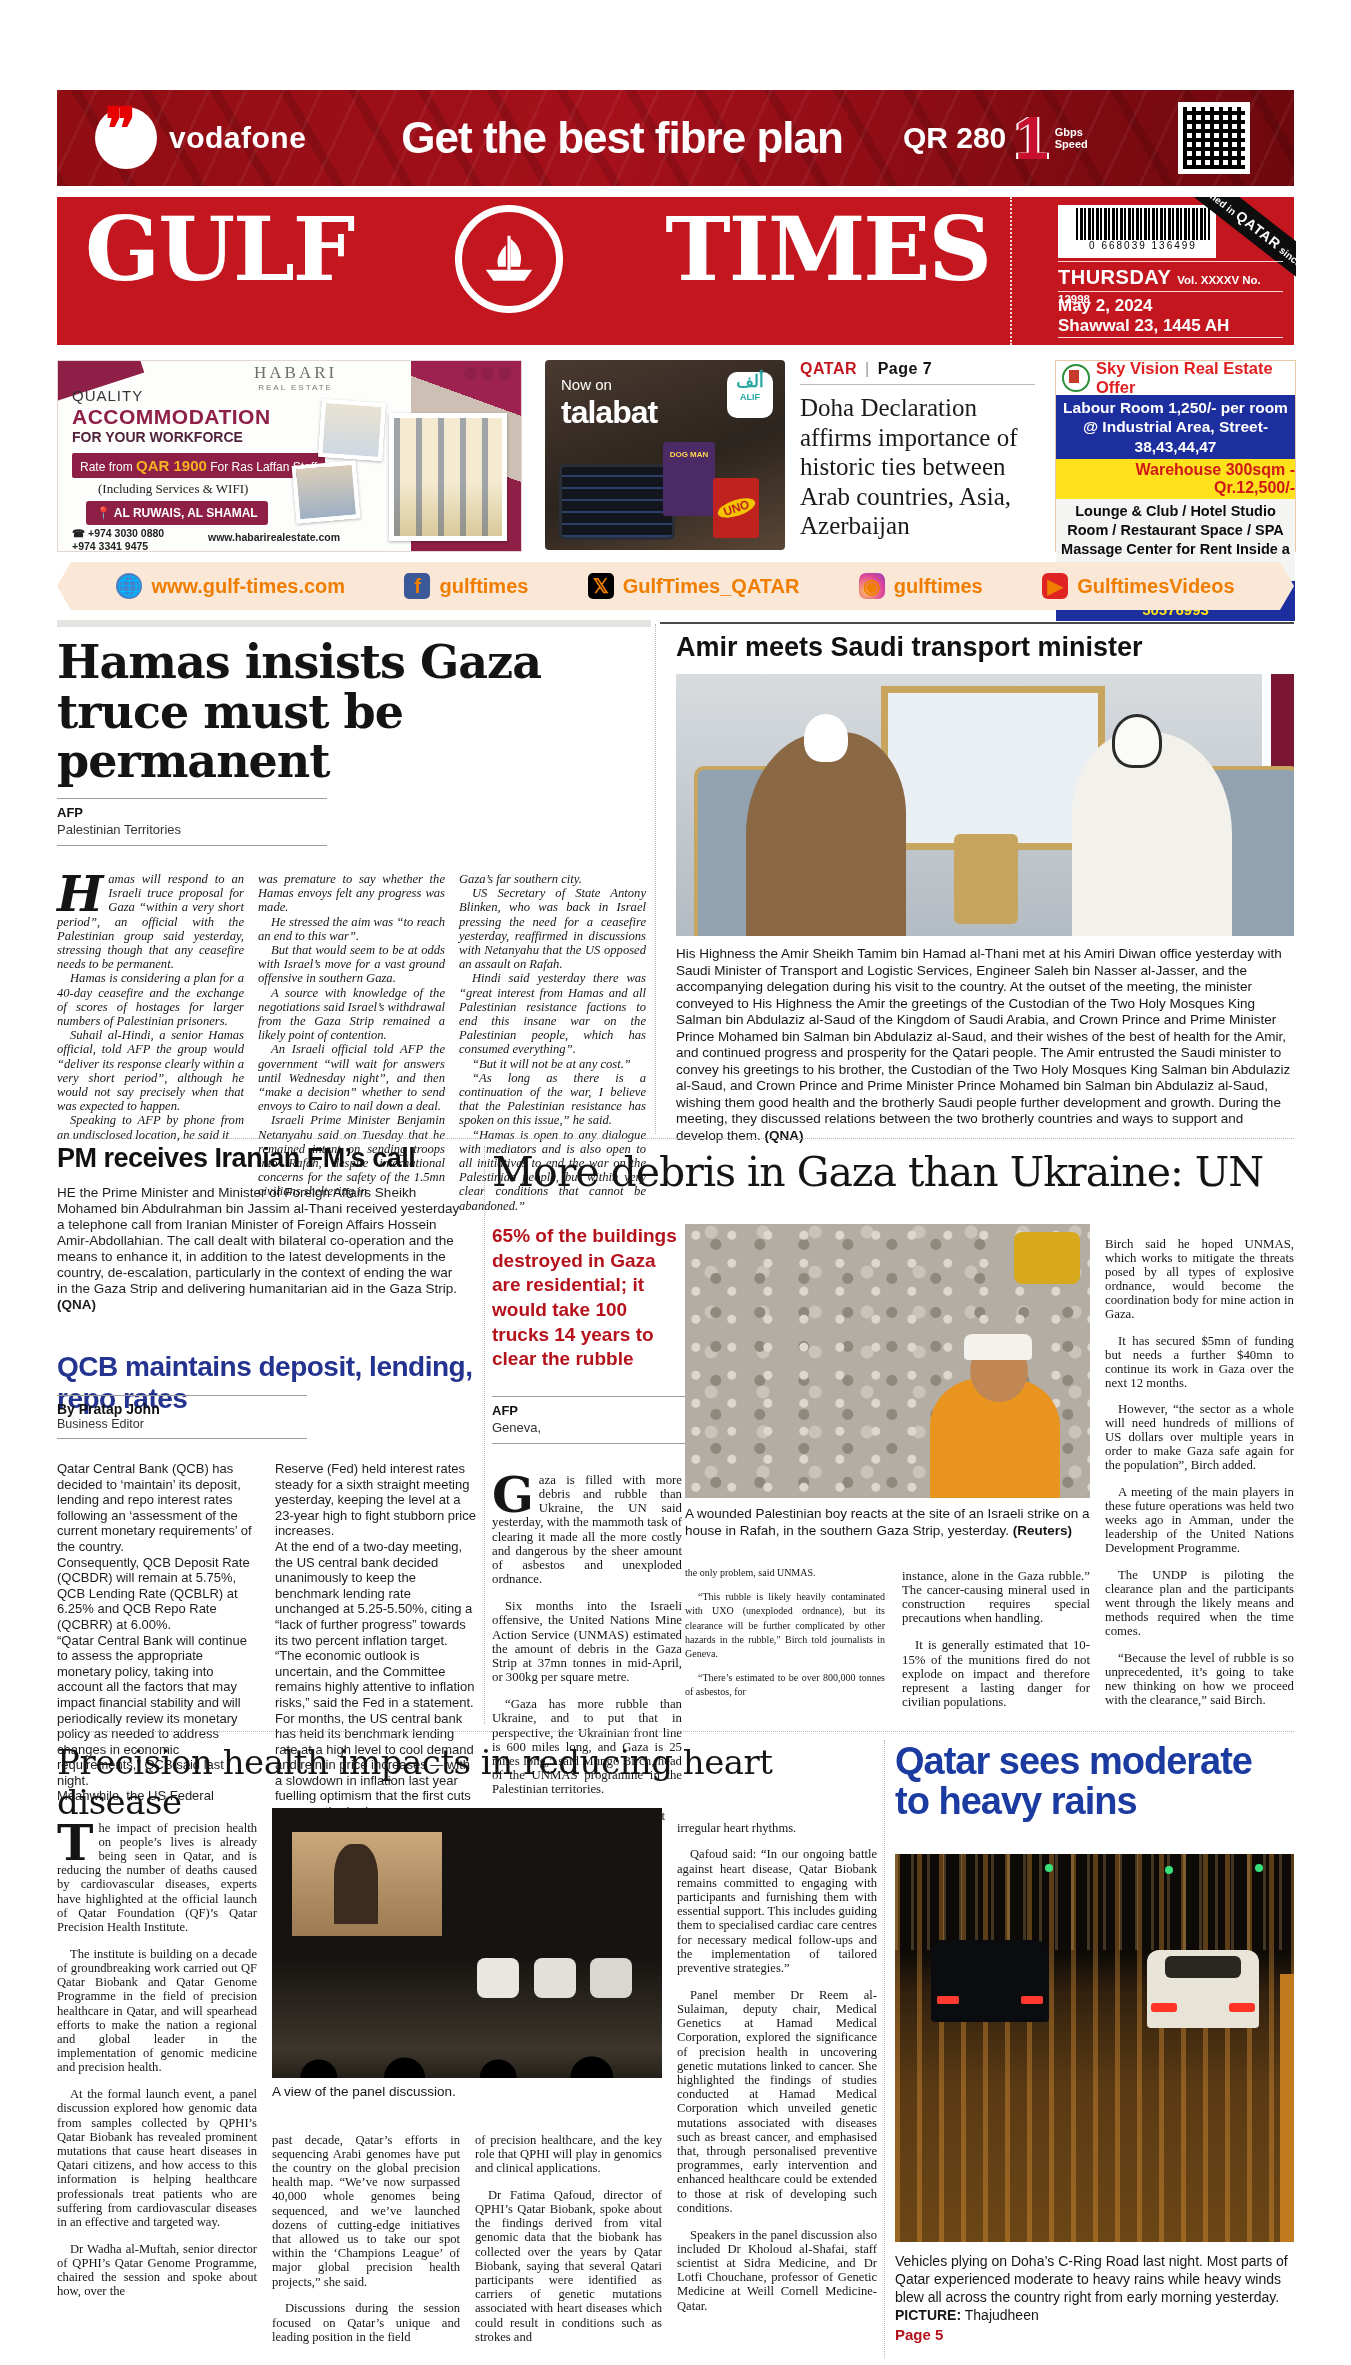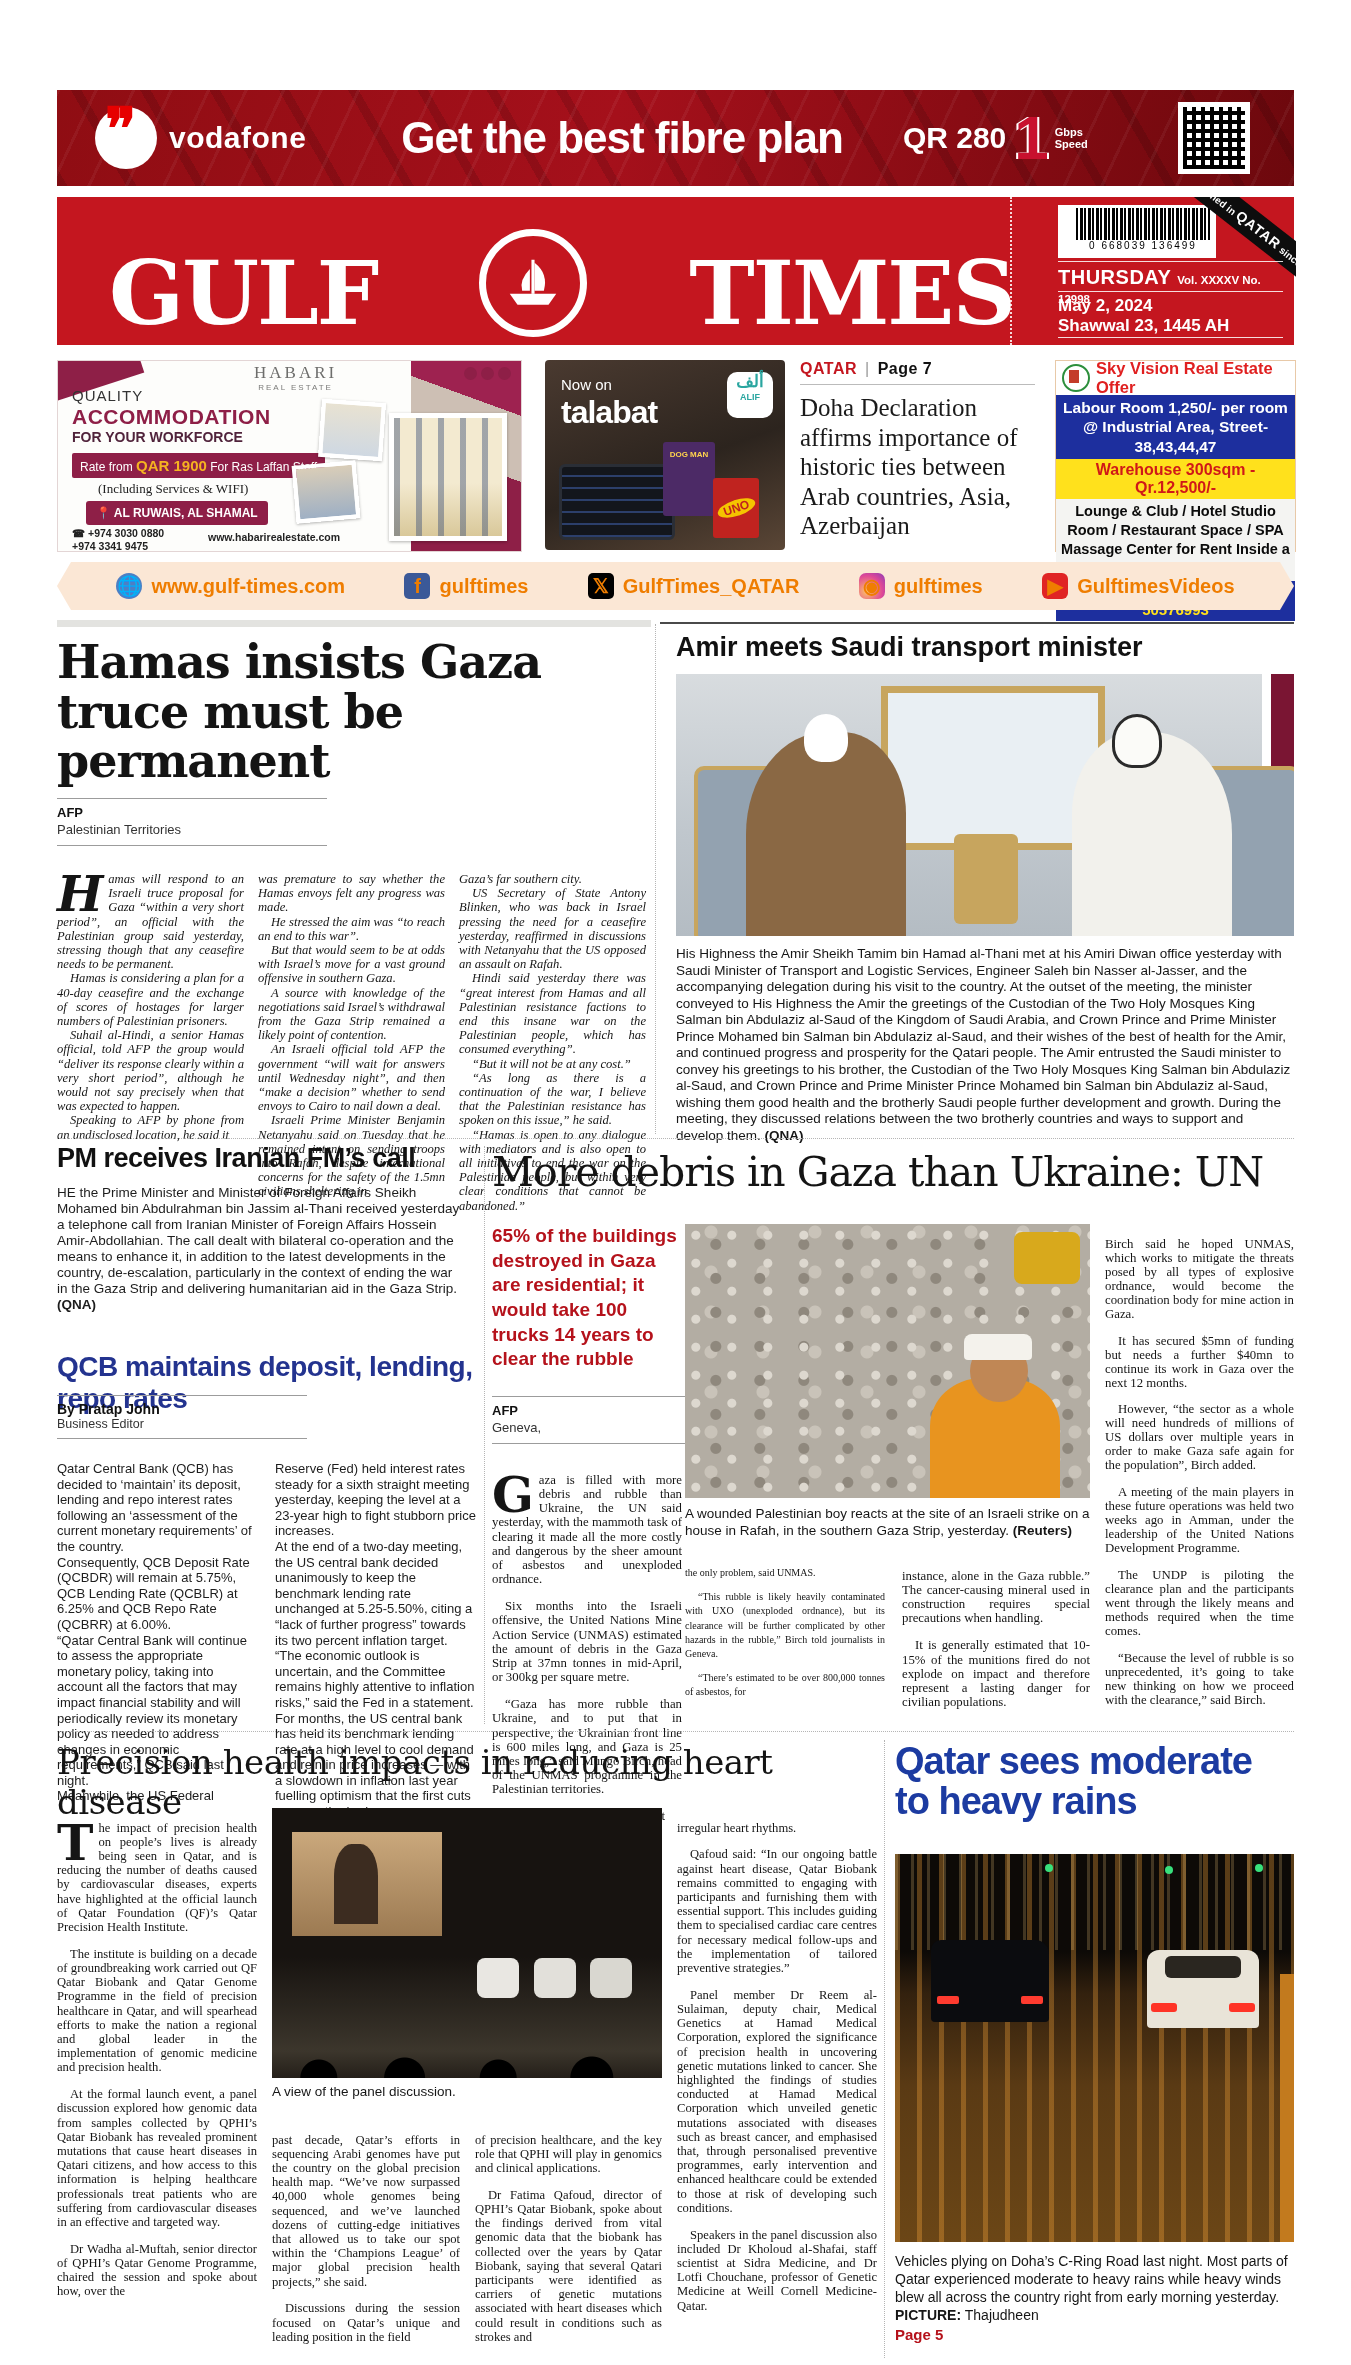--- a/index.html
+++ b/index.html
@@ -21,21 +21,21 @@
   .voda-price{color:#fff;font-size:30px;font-weight:bold;margin-left:60px;}
   .voda-one{color:#c8102e;font-size:62px;font-weight:bold;line-height:.8;margin-left:8px;text-shadow:2px 0 0 #fff,-2px 0 0 #fff;}
   .voda-unit{color:#fff;font-size:11px;font-weight:bold;line-height:1.1;margin-left:6px;}
   .voda-qr{width:62px;height:62px;background:
       repeating-linear-gradient(0deg,#000 0 4px,rgba(0,0,0,0) 4px 9px),
       repeating-linear-gradient(90deg,#000 0 4px,#fff 4px 9px);
       border:5px solid #fff;margin-left:auto;margin-right:44px;}
 
   
   .mast{left:57px;top:197px;width:1237px;height:148px;background:#c4161f;}
-  .mast-title{position:absolute;left:28px;top:8px;width:905px;height:132px;display:flex;align-items:flex-end;justify-content:space-between;margin-left:24px;}
+  .mast-title{position:absolute;left:28px;top:8px;width:905px;height:132px;display:flex;align-items:flex-start;justify-content:space-between;}
   .mast-word{color:#fff;font-family:"DejaVu Serif",serif;font-weight:bold;font-size:88px;letter-spacing:-2px;line-height:1;}
   .mast-circ{width:94px;height:94px;border-radius:50%;border:7px solid #fff;display:flex;align-items:center;justify-content:center;}
   .mast-right{position:absolute;left:953px;top:0;width:284px;height:148px;border-left:2px dotted rgba(255,255,255,.85);color:#fff;overflow:hidden;}
   .barcode{position:absolute;left:46px;top:8px;width:134px;height:50px;background:#fff;padding:3px 6px 0 18px;}
   .barcode .bars{height:32px;background:repeating-linear-gradient(90deg,#000 0 2px,#fff 2px 4px,#000 4px 7px,#fff 7px 8px);}
   .barcode .num{color:#000;font-size:10px;text-align:center;letter-spacing:2px;}
   .ribbon{position:absolute;right:-74px;top:16px;width:230px;background:#0d0d0d;color:#fff;text-align:center;
           transform:rotate(38deg);font-size:10px;font-weight:bold;line-height:1.15;padding:6px 0;}
   .ribbon b{font-size:14px;letter-spacing:1px;}
   .mast-row{position:absolute;left:46px;width:225px;border-top:1px solid rgba(255,255,255,.85);padding-top:4px;}
@@ -87,21 +87,21 @@
   .teaser-kick .bar{color:#999;font-weight:normal;margin-left:8px;}
   .teaser-rule{height:1px;background:#bbb;margin:6px 0 8px 0;}
   .teaser-head{font-family:"Liberation Serif",serif;font-size:25px;line-height:1.18;color:#1a1a1a;}
 
   .sky{position:absolute;left:998px;top:0;width:239px;height:190px;border:1px solid #e8c9a8;background:#fff;font-weight:bold;}
   .sky-title{height:34px;display:flex;align-items:center;}
   .sky-logo{width:24px;height:24px;border:2px solid #2c8f3c;border-radius:50%;margin:0 6px 0 6px;position:relative;flex:0 0 auto;}
   .sky-logo i{position:absolute;left:5px;top:4px;width:10px;height:13px;background:#c43b2a;}
   .sky-title span{color:#e02020;font-size:16.5px;}
   .sky-blue1{background:#1d2f9e;color:#fff;font-size:15.5px;text-align:center;padding:3px 2px;line-height:1.25;}
-  .sky-yellow{background:#ffe11c;color:#d01818;font-size:16px;text-align:center;padding:2px 0;}
+  .sky-yellow{background:#ffe11c;color:#d01818;font-size:16px;text-align:right;padding:2px 0;}
   .sky-white{background:#f4f4f2;color:#0b0b0b;font-size:14.5px;text-align:center;padding:3px 2px;line-height:1.3;}
   .sky-blue2{background:#1d2f9e;color:#ffe11c;font-size:15px;text-align:center;padding:3px 0;}
 
   
   .social{left:57px;top:562px;width:1237px;height:48px;background:#fbe7d5;
      clip-path:polygon(14px 0,calc(100% - 14px) 0,100% 50%,calc(100% - 14px) 100%,14px 100%,0 50%);
      display:flex;align-items:center;justify-content:space-evenly;}
   .soc-item{display:flex;align-items:center;gap:9px;}
   .soc-item span{color:#ef7d00;font-size:20px;font-weight:bold;}
   .soc-ic{width:26px;height:26px;border-radius:5px;display:flex;align-items:center;justify-content:center;color:#fff;font-size:15px;font-weight:bold;}

